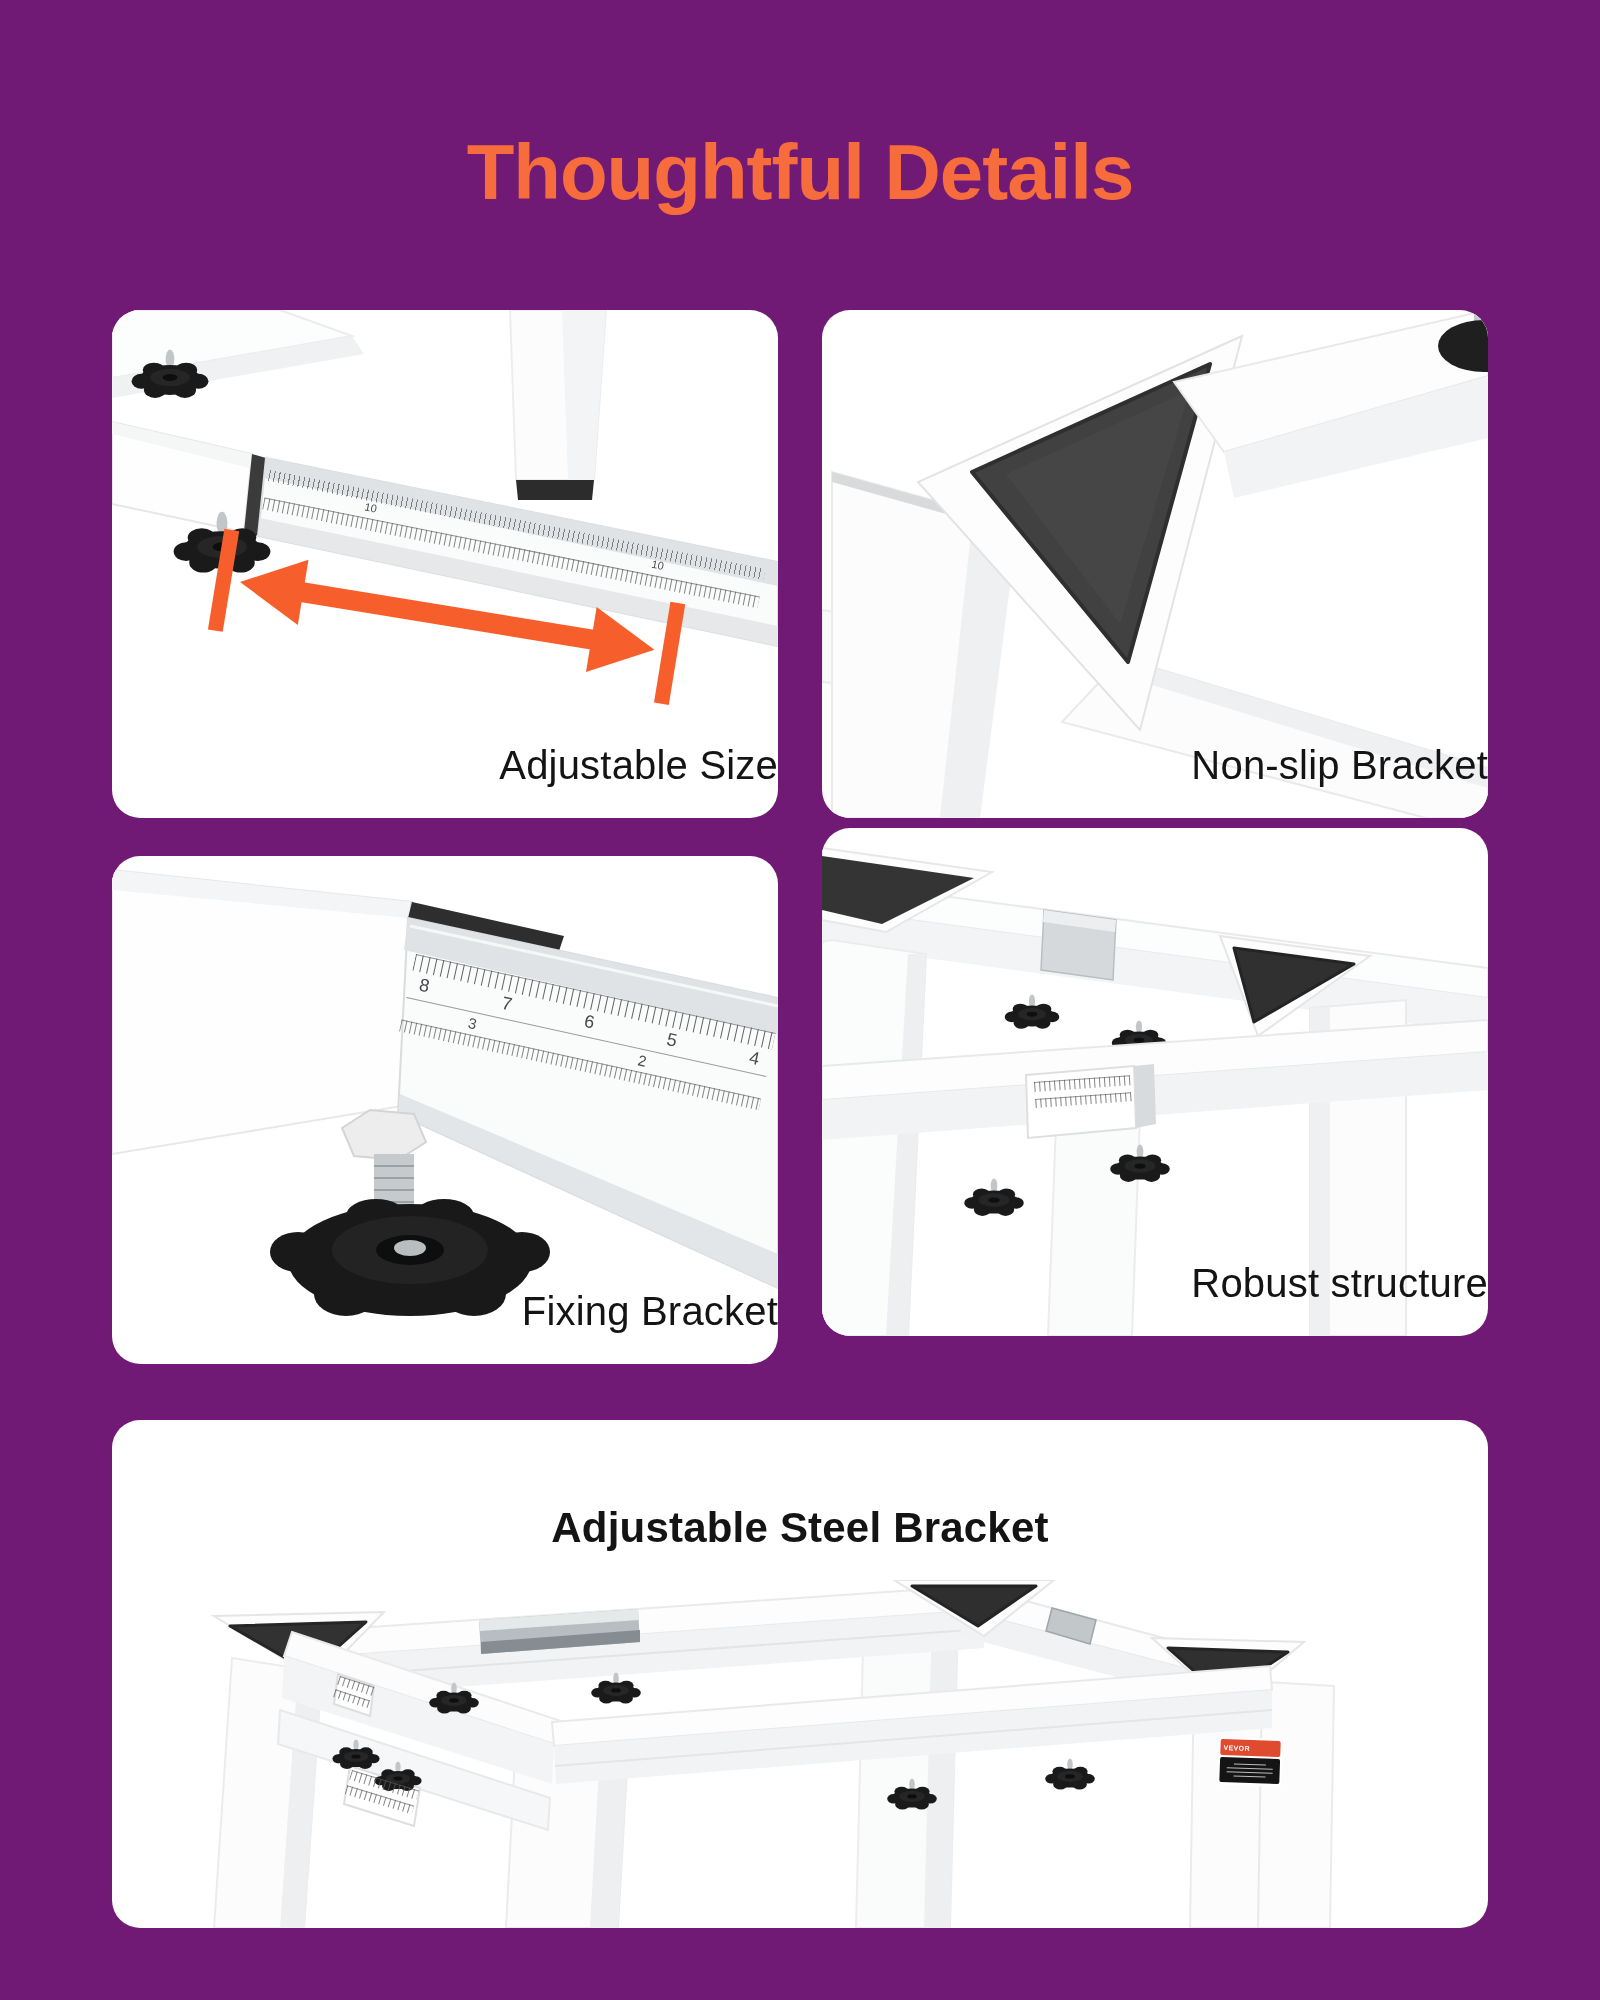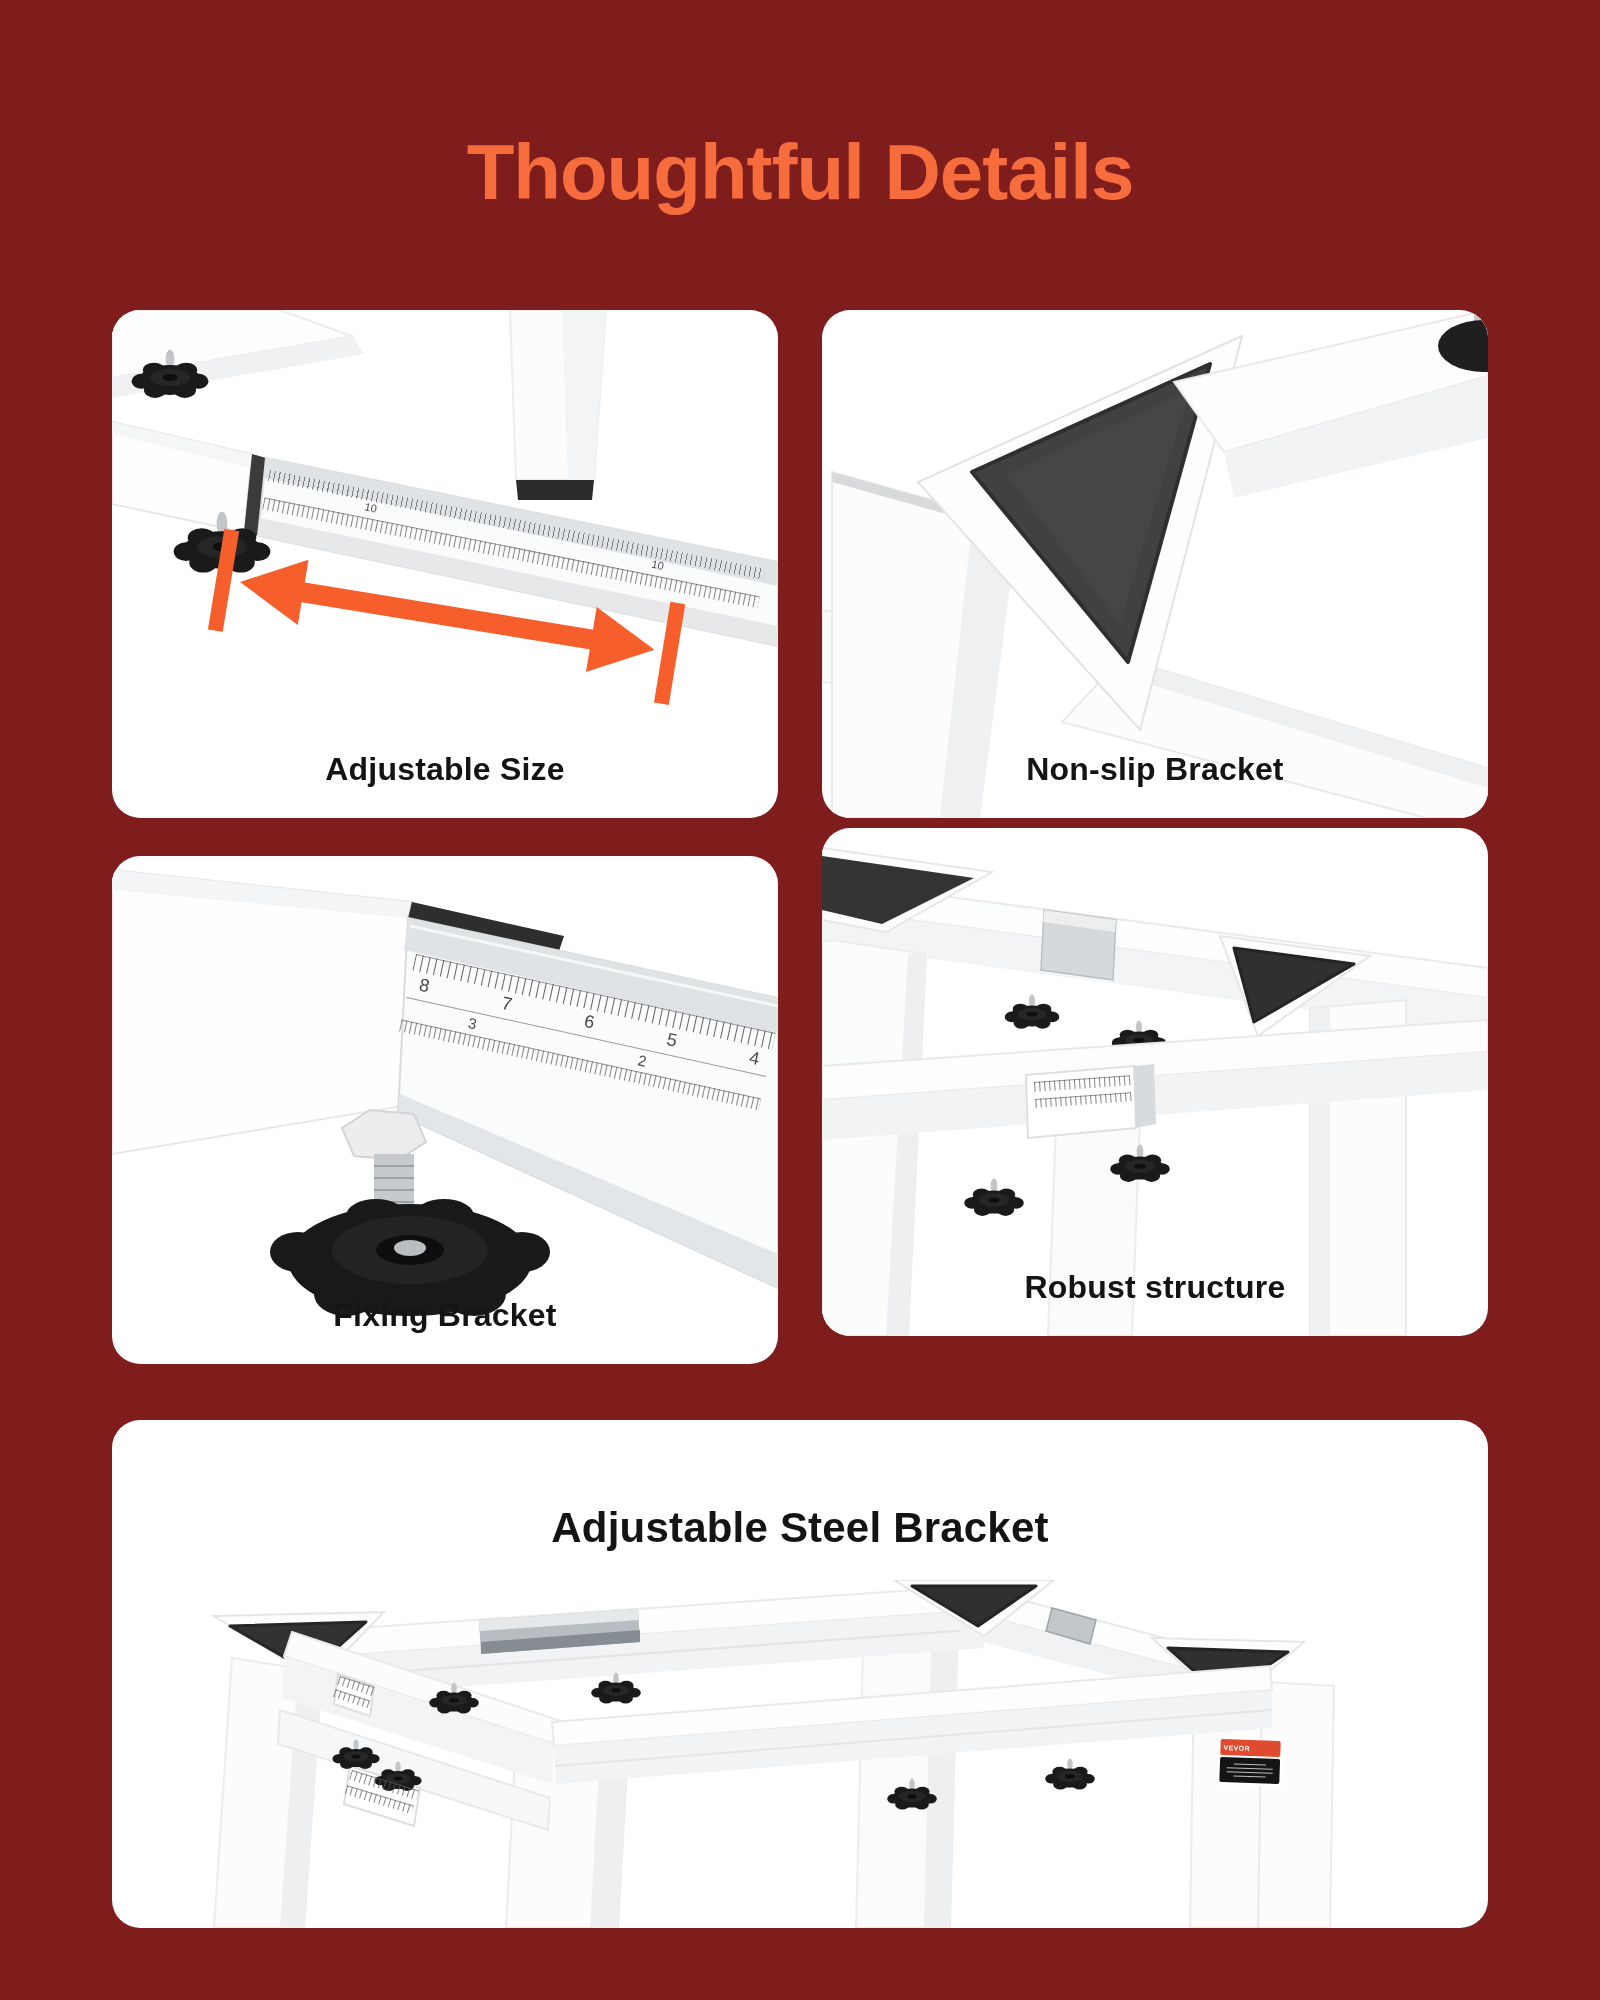--- a/index.html
+++ b/index.html
@@ -1,30 +1,30 @@
 <!DOCTYPE html>
 <html><head>
 <meta charset="utf-8">
 <style>
   html,body{margin:0;padding:0;background:#f4f5f6;}
-  .page{position:relative;width:1600px;height:2000px;background:#7f1d1d;overflow:hidden;
+  .page{position:relative;width:1600px;height:2000px;background:#701a75;overflow:hidden;
         font-family:"Liberation Sans",sans-serif;}
   .page-title{position:absolute;top:130px;left:0;width:1600px;text-align:center;
         font-size:78px;line-height:1.1;font-weight:700;letter-spacing:-1px;color:#f76c3c;}
   .card{position:absolute;background:#ffffff;border-radius:28px;overflow:hidden;}
   .card.c1{left:112px;top:310px;width:666px;height:508px;}
   .card.c2{left:822px;top:310px;width:666px;height:508px;}
   .card.c3{left:112px;top:856px;width:666px;height:508px;}
   .card.c4{left:822px;top:828px;width:666px;height:508px;}
   .card.cwide{left:112px;top:1420px;width:1376px;height:508px;}
   .photo{position:absolute;left:0;top:0;right:0;bottom:0;overflow:hidden;}
   .photo svg{position:absolute;left:0;top:0;}
   .photo-wide{position:absolute;left:0;top:160px;width:1376px;height:348px;overflow:hidden;}
-  .caption{position:absolute;left:0;right:0;bottom:30px;text-align:center;
-        font-size:32px;font-weight:700;color:#141414;letter-spacing:.2px;z-index:5;}
+  .caption{position:absolute;left:0;right:0;bottom:30px;text-align:right;
+        font-size:40px;font-weight:400;color:#141414;letter-spacing:.2px;z-index:5;}
   .caption-top{position:absolute;left:0;right:0;top:84px;text-align:center;
         font-size:42px;font-weight:600;color:#141414;letter-spacing:.2px;z-index:5;}
   
   .ruler{position:absolute;transform-origin:0 0;z-index:3;}
   .trow{height:16px;background-image:repeating-linear-gradient(90deg,rgba(70,70,72,.85) 0,
         rgba(70,70,72,.85) 1px,transparent 1px,transparent 7px);}
   .trow.fine{height:11px;background-image:repeating-linear-gradient(90deg,rgba(90,90,92,.75) 0,
         rgba(90,90,92,.75) 1px,transparent 1px,transparent 5px);}
   .trow.base{border-top:1px solid rgba(90,90,94,.65);}
   .tnums{display:flex;justify-content:space-between;color:#4a4a4e;font-weight:400;}

